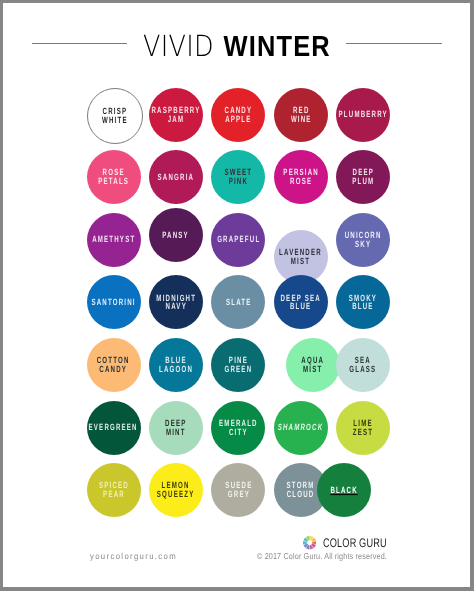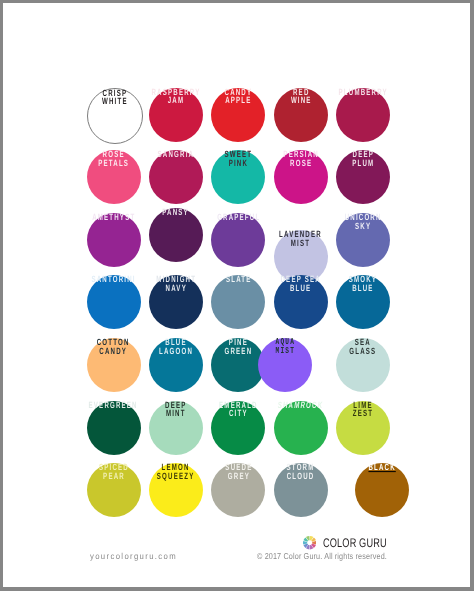--- a/index.html
+++ b/index.html
@@ -24,21 +24,21 @@
     font-size:29px;line-height:28px;letter-spacing:0.4px;color:#000;
     white-space:nowrap;
   }
   .title .inner{display:inline-block;transform:scaleX(0.878);transform-origin:center;}
   .title .light{font-family:"DejaVu Sans",sans-serif;font-weight:200;letter-spacing:0.3px;}
   .title .bold{font-weight:bold;letter-spacing:1.3px;margin-left:2.6px;}
 
   .grid{position:absolute;left:0;top:0;width:467px;}
   .swatch{
     position:absolute;width:54.2px;height:54.2px;border-radius:50%;
-    display:flex;align-items:flex-start;justify-content:center;
+    display:flex;align-items:center;justify-content:center;
     text-align:center;
   }
   .swatch .lbl{
     font-size:9.0px;font-weight:bold;letter-spacing:1.75px;line-height:8.85px;
     text-transform:uppercase;white-space:nowrap;
     transform:scaleX(0.68) translateY(0.1px);
   }
   .footer{position:absolute;left:0;top:0;width:467px;height:591px;}
   .logo{position:absolute;left:299.6px;top:533.3px;width:13.4px;height:13.4px;filter:blur(0.22px);}
   .wordmark{
@@ -56,20 +56,25 @@
     position:absolute;left:253.8px;top:548px;
     font-size:8.6px;line-height:10px;letter-spacing:0.18px;color:#8c8c8c;
     white-space:nowrap;transform:scaleX(0.84);transform-origin:left center;
   }
 </style>
 </head>
 <body>
 
 <div class="page">
 
+  <div class="header">
+    <div class="rule rule-l"></div>
+    <div class="rule rule-r"></div>
+    <div class="title"><span class="inner"><span class="light">VIVID</span> <span class="bold">WINTER</span></span></div>
+  </div>
 
   <div class="grid" id="grid">
       <div class="swatch" style="left: 83.5px; top: 84.5px; background: rgb(255, 255, 255); border: 0.9px solid rgb(124, 124, 124);">
         <div class="lbl" style="color: rgb(35, 31, 32);"><span>CRISP</span><br><span>WHITE</span></div>
       </div>
       <div class="swatch" style="left: 145.9px; top: 84.5px; background: rgb(204, 25, 64);">
         <div class="lbl" style="color: rgb(249, 228, 233);"><span>RASPBERRY</span><br><span>JAM</span></div>
       </div>
       <div class="swatch" style="left: 208.3px; top: 84.5px; background: rgb(227, 33, 40);">
         <div class="lbl" style="color: rgb(251, 229, 230);"><span>CANDY</span><br><span>APPLE</span></div>
@@ -127,21 +132,21 @@
       </div>
       <div class="swatch" style="left: 83.5px; top: 334.9px; background: #fdba74;">
         <div class="lbl" style="color: rgb(36, 50, 56);"><span>COTTON</span><br><span>CANDY</span></div>
       </div>
       <div class="swatch" style="left: 145.9px; top: 334.9px; background: rgb(5, 119, 153);">
         <div class="lbl" style="color: rgb(226, 239, 243);"><span>BLUE</span><br><span>LAGOON</span></div>
       </div>
       <div class="swatch" style="left: 208.3px; top: 334.9px; background: rgb(8, 108, 113);">
         <div class="lbl" style="color: rgb(226, 238, 238);"><span>PINE</span><br><span>GREEN</span></div>
       </div>
-      <div class="swatch" style="left: 255px; top: 334.9px; background: #8b5cf6; font-family: Liberation Mono, monospace;">
+      <div class="swatch" style="left: 283px; top: 334.9px; background: #86efac;">
         <div class="lbl" style="color: rgb(32, 51, 47);"><span>AQUA</span><br><span>MIST</span></div>
       </div>
       <div class="swatch" style="left: 333.1px; top: 334.9px; background: rgb(194, 222, 218);">
         <div class="lbl" style="color: rgb(44, 53, 51);"><span>SEA</span><br><span>GLASS</span></div>
       </div>
       <div class="swatch" style="left: 83.5px; top: 397.5px; background: rgb(4, 86, 58);">
         <div class="lbl" style="color: rgb(226, 235, 232);"><span>EVERGREEN</span></div>
       </div>
       <div class="swatch" style="left: 145.9px; top: 397.5px; background: rgb(166, 219, 188);">
         <div class="lbl" style="color: rgb(39, 52, 44);"><span>DEEP</span><br><span>MINT</span></div>
@@ -160,21 +165,21 @@
       </div>
       <div class="swatch" style="left: 145.9px; top: 460.1px; background: rgb(251, 236, 26);">
         <div class="lbl" style="color: rgb(61, 58, 6);"><span>LEMON</span><br><span>SQUEEZY</span></div>
       </div>
       <div class="swatch" style="left: 208.3px; top: 460.1px; background: rgb(174, 173, 160);">
         <div class="lbl" style="color: rgb(242, 241, 236);"><span>SUEDE</span><br><span>GREY</span></div>
       </div>
       <div class="swatch" style="left: 270.7px; top: 460.1px; background: rgb(125, 146, 152);">
         <div class="lbl" style="color: rgb(240, 242, 243);"><span>STORM</span><br><span>CLOUD</span></div>
       </div>
-      <div class="swatch" style="left: 352px; top: 460.1px; background: #a16207; text-decoration: underline;">
+      <div class="swatch" style="left: 314px; top: 460.1px; background: #15803d; text-decoration: underline;">
         <div class="lbl" style="color: rgb(255, 255, 255);"><span>BLACK</span></div>
       </div>
     </div>
 
   <div class="footer">
     <svg class="logo" id="logo" viewBox="0 0 100 100">
         <path d="M52.093782686459996 0.04385849505707995 A50 50 0 0 1 77.66957746216721 8.353937964495024 L60.51443943562354 34.17449642650811 A19 19 0 0 0 50.7956374208548 31.01666622812169 Z" fill="#f3de5e"></path>
         <path d="M81.05738901391551 10.81532713370801 A50 50 0 0 1 96.86409947459458 32.57139763390924 L67.80835780034593 43.377131100885514 A19 19 0 0 0 61.801807825287895 35.109824310809046 Z" fill="#f0bb52"></path>
         <path d="M98.15812833988291 36.55400896923672 A50 50 0 0 1 98.15812833988291 63.44599103076328 L68.30008876915551 55.10947659169005 A19 19 0 0 0 68.30008876915551 44.89052340830995 Z" fill="#e07a4a"></path>
         <path d="M96.86409947459458 67.42860236609076 A50 50 0 0 1 81.05738901391551 89.18467286629199 L61.801807825287895 64.89017568919095 A19 19 0 0 0 67.80835780034593 56.622868899114486 Z" fill="#d6568d"></path>

